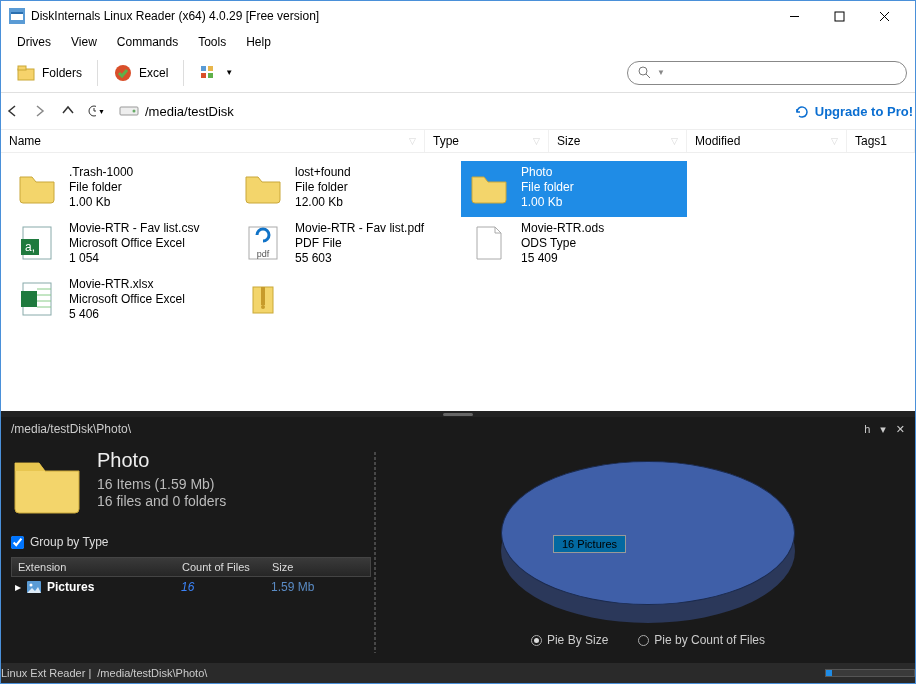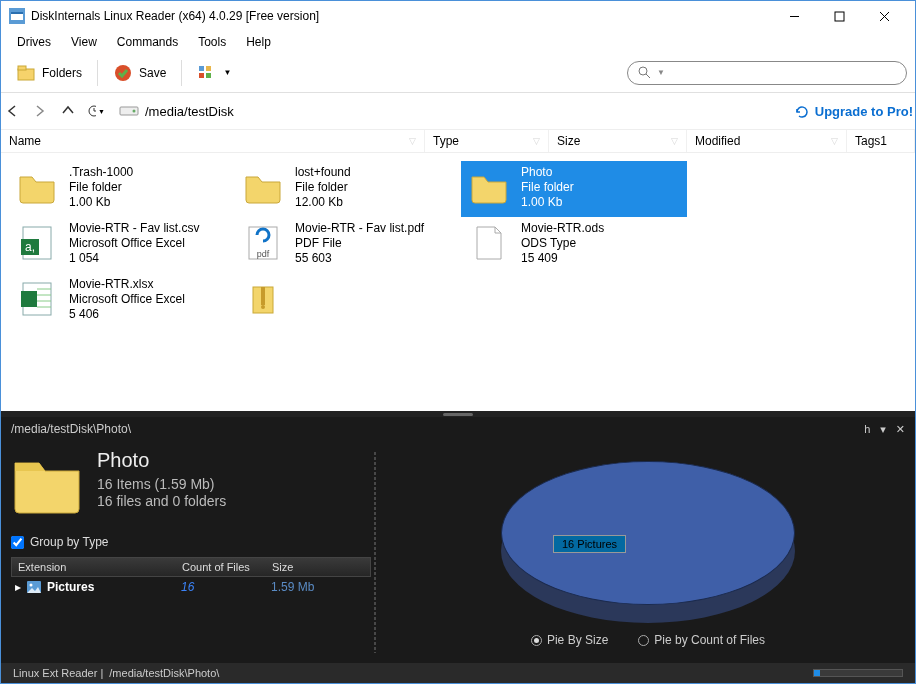--- a/index.html
+++ b/index.html
@@ -77,21 +77,21 @@
 .pie-wrap { position: relative; width: 310px; height: 170px; }
 .pie-base { position: absolute; left: 8px; top: 24px; width: 294px; height: 144px; border-radius: 50%; background: #2b385a; }
 .pie-top { position: absolute; left: 8px; top: 6px; width: 294px; height: 144px; border-radius: 50%; background: #3f5fa8; border: 1px solid #1b2a4d; }
 .pie-label { position: absolute; left: 60px; top: 80px; background: #0369a1; color: #000; border: 1px solid #999; padding: 2px 8px; font-size: 11px; }
 .pv-radio { display: flex; gap: 30px; margin-top: 8px; font-size: 12px; color: #ccc; align-items: center; }
 .pv-radio label { display: flex; align-items: center; gap: 5px; }
 .radio-dot { width: 11px; height: 11px; border-radius: 50%; border: 1.5px solid #aaa; display: inline-flex; align-items: center; justify-content: center; }
 .radio-dot.on::after { content: ""; width: 5px; height: 5px; background: #ddd; border-radius: 50%; }
 
 
-.statusbar { height: 20px; background: #2a2a2a; color: #ccc; font-size: 11px; display: flex; align-items: center; padding: 0 12px; gap: 6px; }
+.statusbar { height: 20px; background: #2a2a2a; color: #ccc; font-size: 11px; display: flex; align-items: center; padding: 0 0; gap: 6px; }
 .statusbar .progress { margin-left: auto; width: 90px; height: 8px; background: #3a3a3a; border: 1px solid #555; position: relative; }
 .statusbar .progress .fill { position: absolute; left: 0; top: 0; bottom: 0; width: 6px; background: #1f8ce6; }
 
 
 svg { display: block; }
 </style>
 </head>
 <body>
 
 <div class="titlebar">
@@ -136,21 +136,21 @@
         <rect x="2" y="3" width="8" height="4" fill="#f6d36b" stroke="#caa837"></rect>
       </svg>
     <span>Folders</span>
   </div>
   <div class="tb-sep"></div>
   <div class="tb-btn">
     <svg width="22" height="20">
         <circle cx="10" cy="10" r="8" fill="#d94f2a"></circle>
         <path d="M6 10 l3 3 l5 -6" stroke="#5fb04a" stroke-width="3" fill="none"></path>
       </svg>
-    <span>Save</span>
+    <span>Excel</span>
   </div>
   <div class="tb-sep"></div>
   <div class="tb-btn">
     <svg width="22" height="18">
         <rect x="2" y="2" width="5" height="5" fill="#5a9bd5"></rect>
         <rect x="9" y="2" width="5" height="5" fill="#e8b64b"></rect>
         <rect x="2" y="9" width="5" height="5" fill="#d94f2a"></rect>
         <rect x="9" y="9" width="5" height="5" fill="#5fb04a"></rect>
       </svg>
     <span style="font-size:8px;">▼</span>

